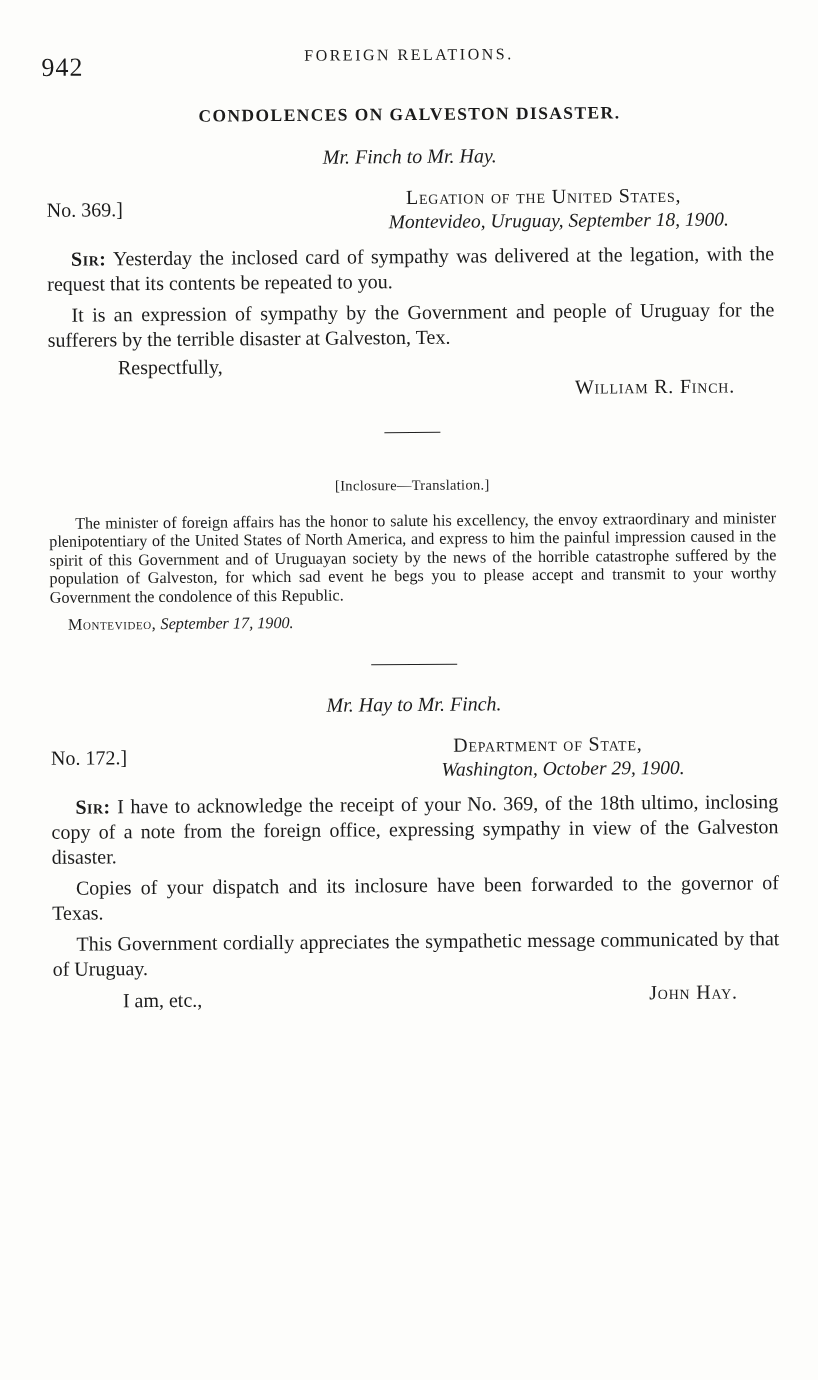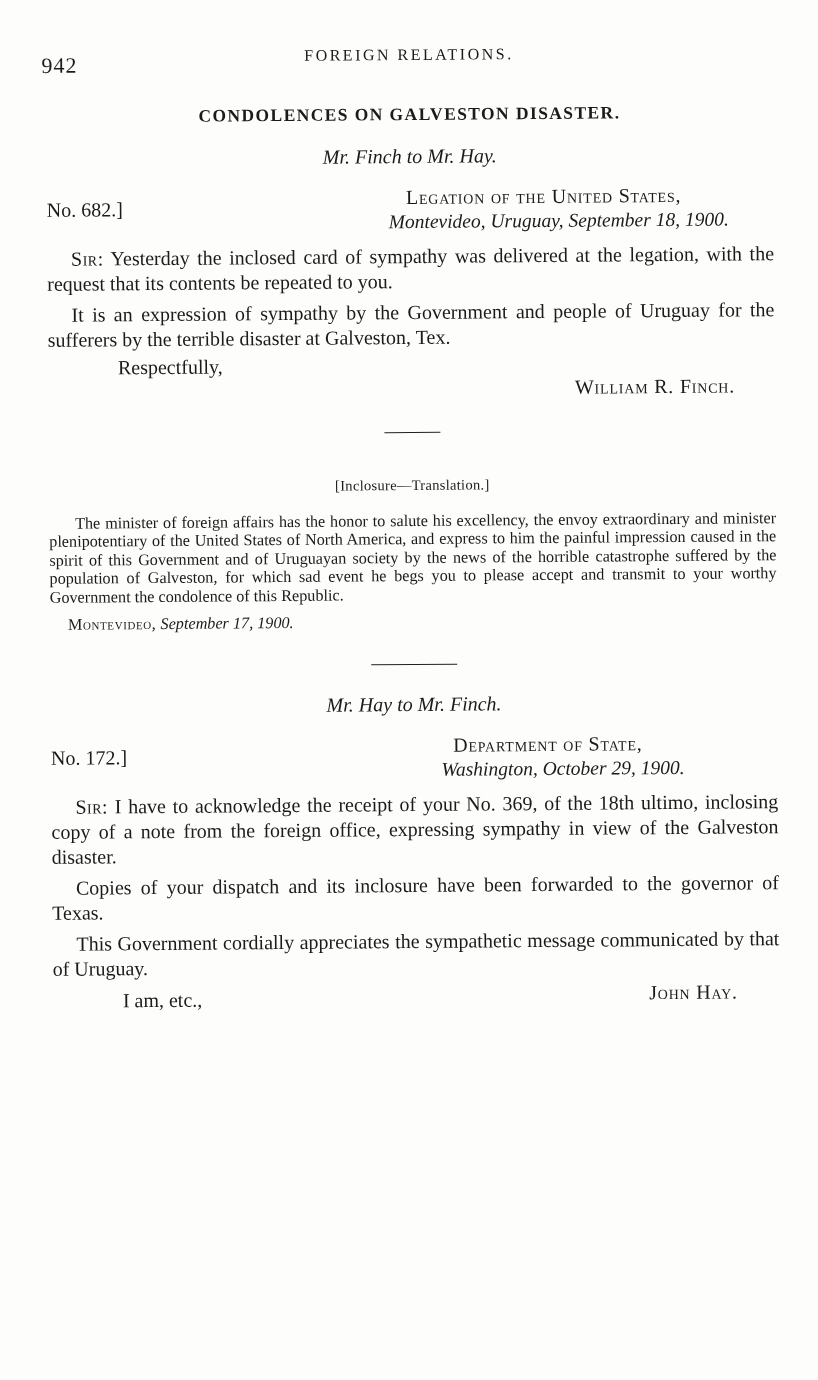--- a/index.html
+++ b/index.html
@@ -25,21 +25,21 @@
     box-sizing: border-box;
   }
   .running-head {
     position: relative;
     height: 30px;
   }
   .page-num {
     position: absolute;
     left: -4px;
     top: 6px;
-    font-size: 22px;
+    font-size: 26px;
     letter-spacing: 1px;
   }
   .head-title {
     position: absolute;
     left: 0; right: 0;
     top: 2px;
     text-align: center;
     font-size: 16px;
     letter-spacing: 2.5px;
   }
@@ -89,20 +89,21 @@
   .body-para {
     margin: 6px 0 0 0;
     font-size: 20px;
     line-height: 25px;
     text-align: justify;
     text-indent: 24px;
   }
   .body-para .salutation {
     font-variant: small-caps;
     letter-spacing: 0.5px;
+    font-weight: bold;
   }
   .closing-line {
     margin: 4px 0 0 70px;
     font-size: 20px;
   }
   .signature-line {
     margin: 0 40px 0 0;
     text-align: right;
     font-variant: small-caps;
     font-size: 20px;
@@ -174,21 +175,21 @@
     <div class="running-head">
       <span class="page-num">942</span>
       <span class="head-title">FOREIGN RELATIONS.</span>
     </div>
 
     <h1 class="article-title">CONDOLENCES ON GALVESTON DISASTER.</h1>
 
     <h2 class="letter-heading">Mr. Finch to Mr. Hay.</h2>
 
     <div class="doc-line">
-      <span class="doc-no">No. 682.]</span>
+      <span class="doc-no">No. 369.]</span>
       <div class="origin-block">
         <div class="origin-name">Legation of the United States,</div>
         <div class="origin-date">Montevideo, Uruguay, September 18, 1900.</div>
       </div>
     </div>
 
     <p class="body-para"><span class="salutation">Sir:</span><span> Yesterday the inclosed card of sympathy was delivered at the legation, with the request that its contents be repeated to you.</span></p>
 
     <p class="body-para">It is an expression of sympathy by the Government and people of Uruguay for the sufferers by the terrible disaster at Galveston, Tex.</p>
 

